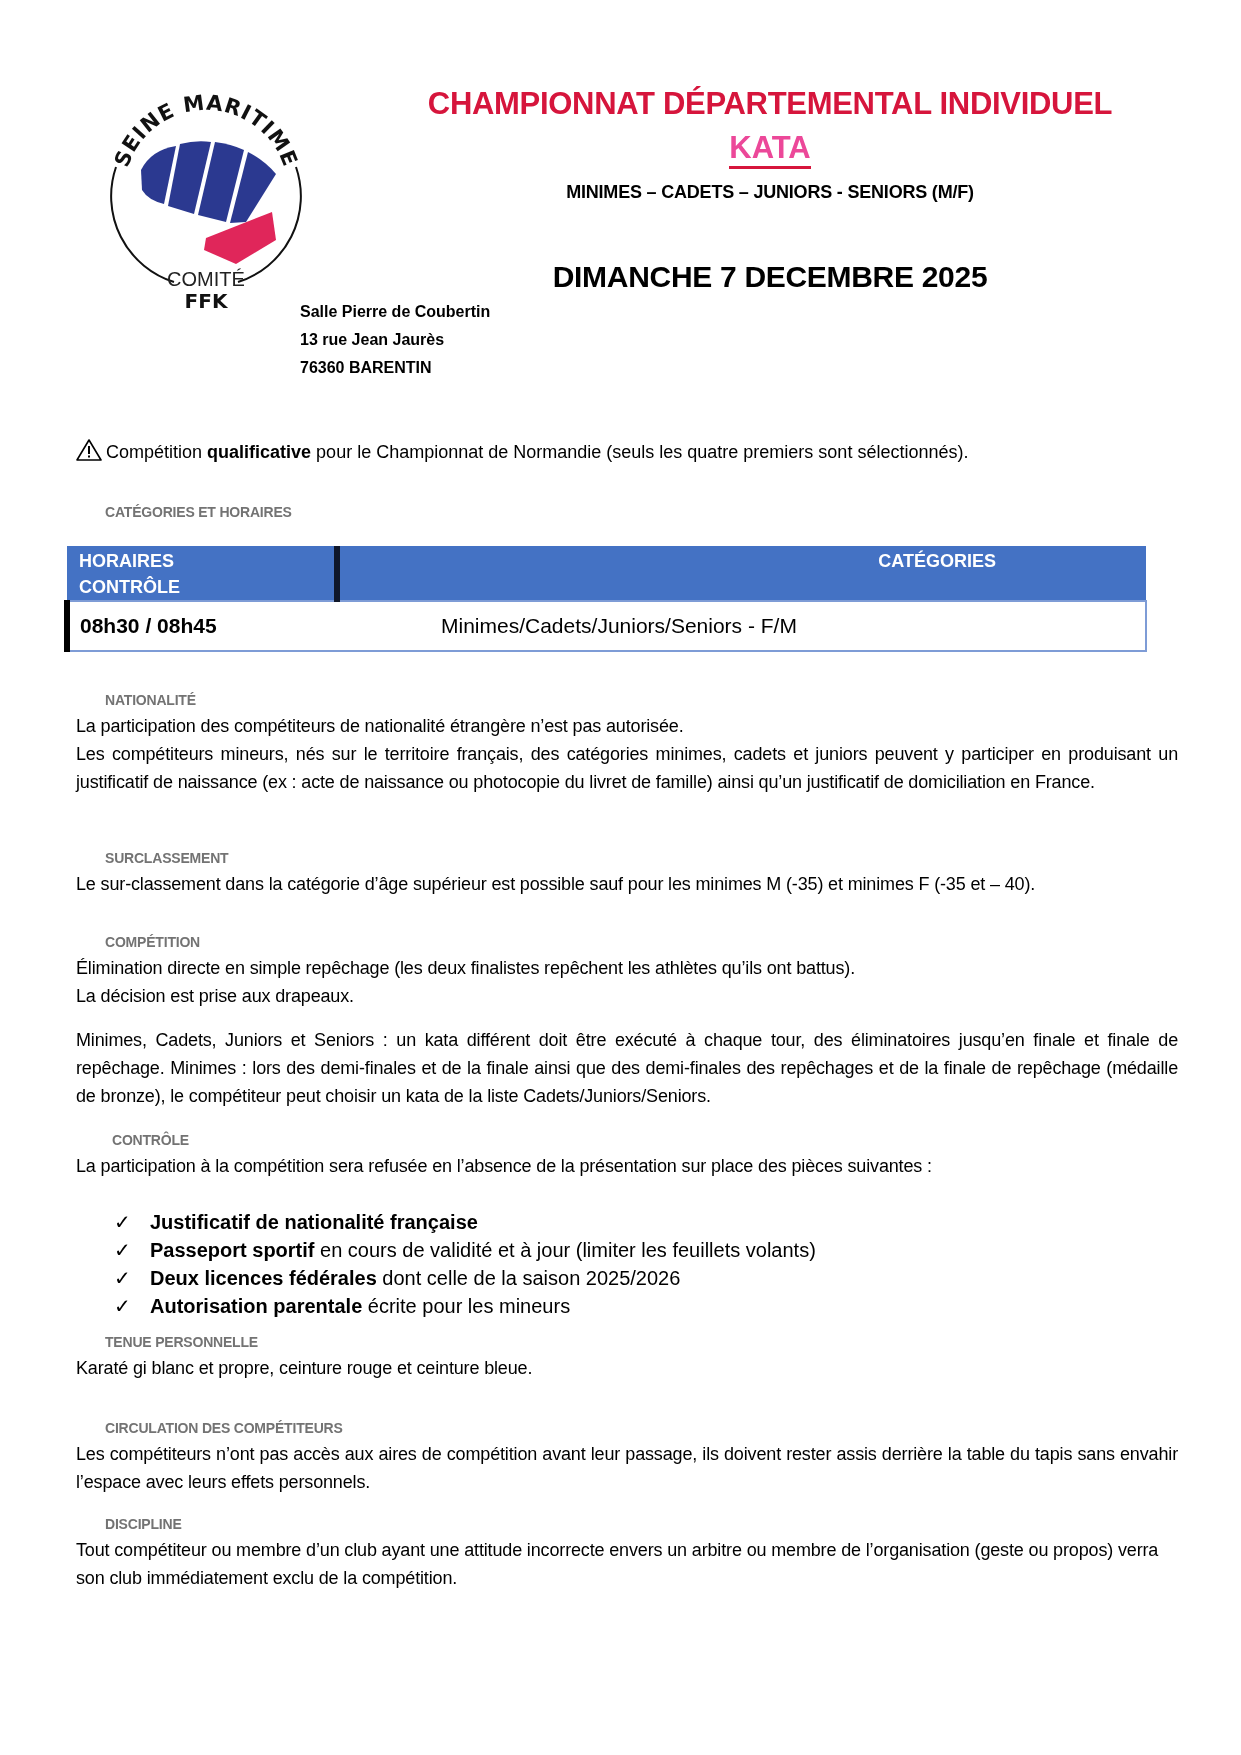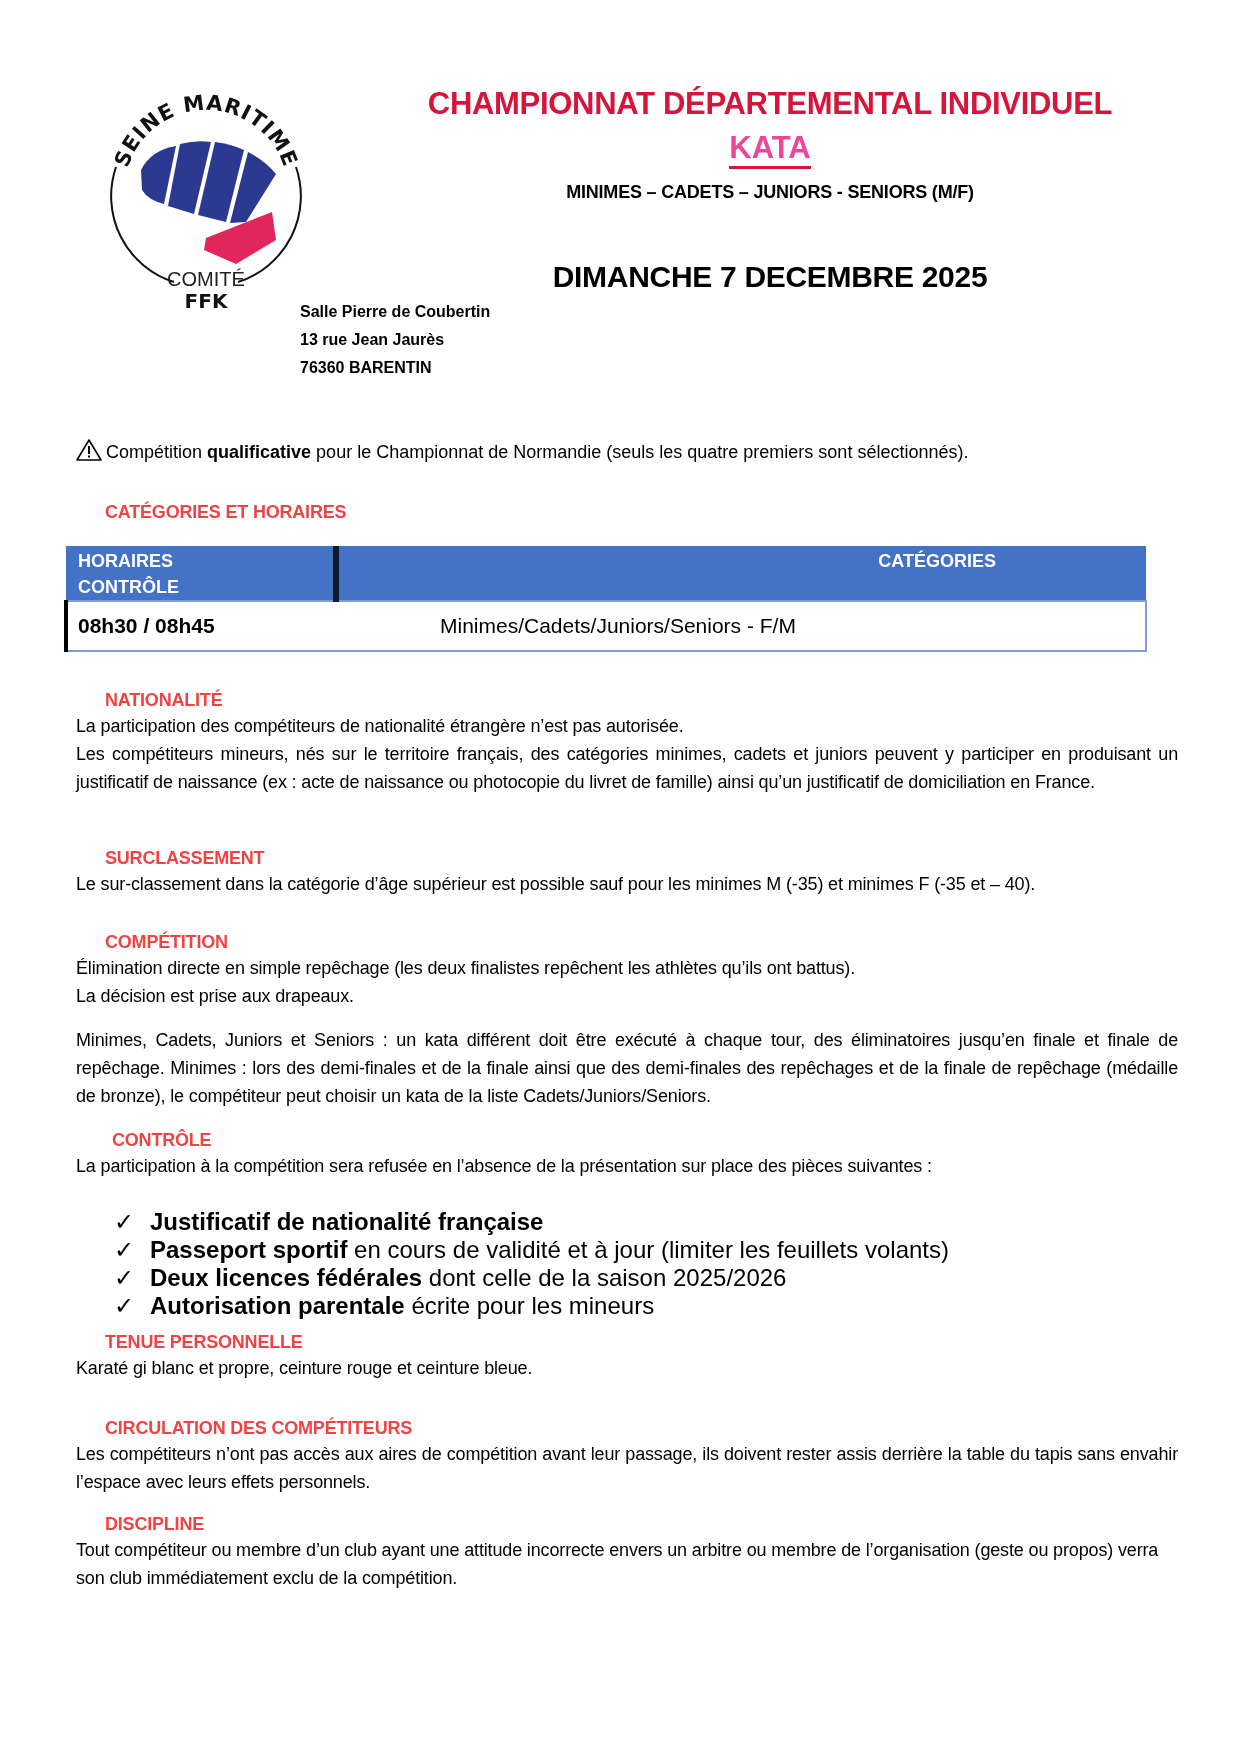--- a/index.html
+++ b/index.html
@@ -33,45 +33,45 @@
       left: 300px; width: 940px; text-align: left;
       font-size: 16px; font-weight: bold; line-height: 24px;
     }
     
     .p {
       left: 76px; width: 1102px; font-size: 18px; line-height: 28px;
       letter-spacing: -0.15px;
     }
     .just { text-align: justify; text-align-last: left; }
     .sec {
-      left: 105px; font-size: 18px; font-weight: bold; color: #ef4444;
+      left: 105px; font-size: 14px; font-weight: bold; color: #737373;
       line-height: 24px; letter-spacing: -0.2px;
     }
     .warn { left: 76px; top: 438px; font-size: 18px; line-height: 28px; white-space: nowrap; }
     .warn-icon { display: inline-block; width: 26px; height: 22px; vertical-align: -3px; margin-right: 4px; }
     
     #sched-table {
       left: 64px; top: 546px; width: 1083px; border-collapse: collapse;
     }
     #sched-table th {
       background: #4472c4; color: #fff; font-weight: bold; font-size: 18px;
       text-align: left; vertical-align: top; line-height: 26px; padding: 2px 8px 0 12px;
       height: 52px;
       margin-top: 34px;
     }
     #sched-table th.cat { text-align: right; padding-right: 150px; border-left: 6px solid #0f172a; }
     #sched-table td {
       border-top: 2px solid #7e9cd6; border-bottom: 2px solid #7e9cd6;
       height: 48px; font-size: 21px; padding: 0 10px;
     }
-    #sched-table td.time { font-weight: bold; border-left: 4px solid #000000; width: 247px; }
+    #sched-table td.time { font-weight: bold; border-left: 6px solid #000000; width: 247px; }
     #sched-table td.cats { border-right: 2px solid #7e9cd6; padding-left: 104px; }
     
     .check-list { left: 114px; top: 1208px; margin: 0; padding: 0; list-style: none; }
-    .check-list li { font-size: 24px; line-height: 28px; white-space: nowrap; }
+    .check-list li { font-size: 20px; line-height: 28px; white-space: nowrap; }
     .check-list .chk { display: inline-block; width: 36px; }
     b { font-weight: bold; }
   </style>
 </head>
 <body>
 
 <svg id="logo" class="abs" viewBox="0 0 220 240">
   <defs>
     <path id="arcPath" d="M 28 120 A 82 82 0 0 1 192 120" fill="none"></path>
   </defs>

